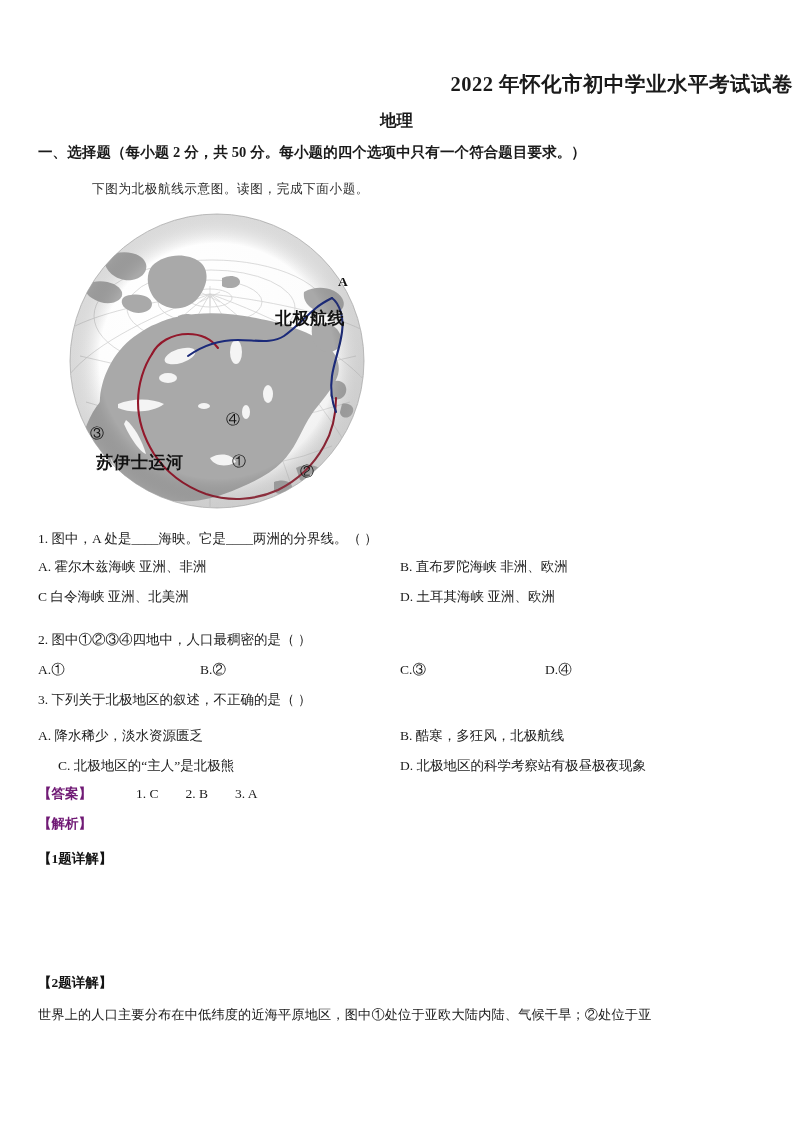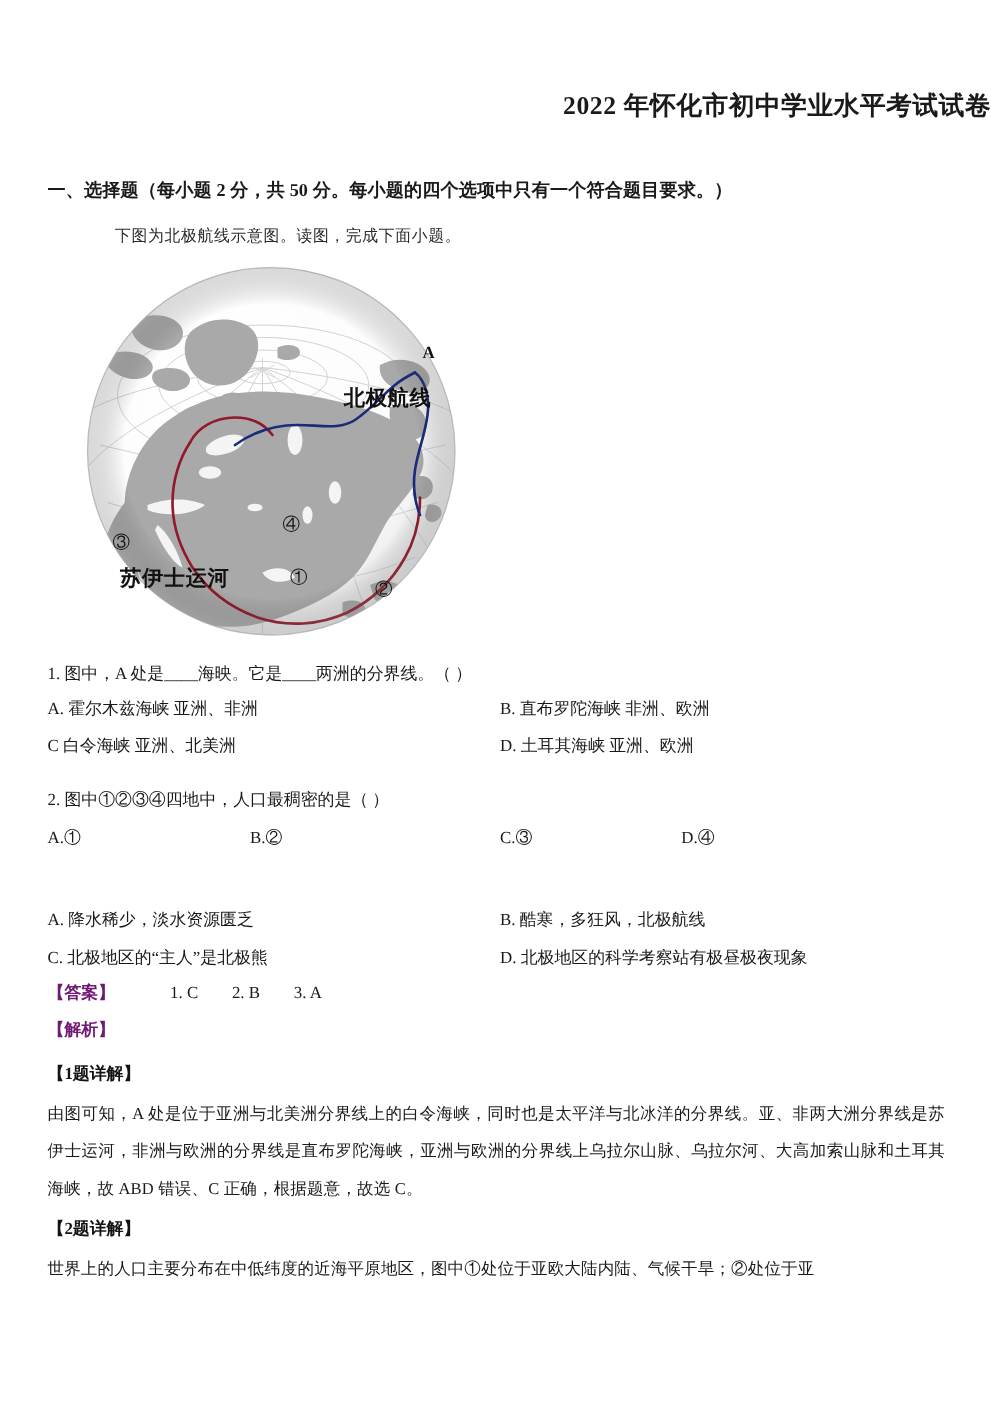--- a/index.html
+++ b/index.html
@@ -128,20 +128,21 @@
     text-justify: inter-ideograph;
     letter-spacing: 0.15px;
   }
 </style>
 </head>
 <body>
 
 <div class="page">
 
   <h1 class="doc-title">2022 年怀化市初中学业水平考试试卷</h1>
+  <h2 class="doc-subtitle">地理</h2>
 
   <div class="section-heading">一、选择题（每小题 2 分，共 50 分。每小题的四个选项中只有一个符合题目要求。）</div>
 
   <div class="intro-line">下图为北极航线示意图。读图，完成下面小题。</div>
 
   <div class="figure-wrap">
     <svg width="330" height="318" viewBox="0 0 330 318" xmlns="http://www.w3.org/2000/svg">
       <defs>
         <clipPath id="globeClip">
           <circle cx="157" cy="155" r="147"></circle>
@@ -311,50 +312,50 @@
   <div class="opt opt-q2 q2c2" style="top:661px;">
     <span>B.</span><span>②</span>
   </div>
   <div class="opt opt-q2 q2c3" style="top:661px;">
     <span>C.</span><span>③</span>
   </div>
   <div class="opt opt-q2 q2c4" style="top:661px;">
     <span>D.</span><span>④</span>
   </div>
 
+  <div class="q-stem" style="top:691px;">3. 下列关于北极地区的叙述，不正确的是（    ）</div>
   <div class="opt col-l" style="top:727px;">
     <span>A.</span>
     <span>降水稀少，淡水资源匮乏</span>
   </div>
   <div class="opt col-r" style="top:727px;">
     <span>B.</span>
     <span>酷寒，多狂风，北极航线</span>
   </div>
-  <div class="opt col-l" style="top:757px;">
+  <div class="opt col-l" style="top:757px;margin-left:20px;">
     <span>C.</span>
     <span>北极地区的“主人”是北极熊</span>
   </div>
   <div class="opt col-r" style="top:757px;">
     <span>D.</span>
     <span>北极地区的科学考察站有极昼极夜现象</span>
   </div>
 
   <div class="ans-line" style="top:785px;">
     <span class="tag-blue">【答案】</span><span class="ans-body">1. C　　2. B　　3. A</span>
   </div>
 
   <div class="ans-line" style="top:815px;">
     <span class="tag-blue">【解析】</span>
   </div>
 
   <div class="ans-line" style="top:850px;">
     <span class="tag-black">【1题详解】</span>
   </div>
 
-  <div class="para" style="top:876px;">由图可知，A 处是位于亚洲与北美洲分界线上的白令海峡，同时也是太平洋与北冰洋的分界线。亚、非两大洲分界线是苏伊士运河，非洲与欧洲的分界线是直布罗陀海峡，亚洲与欧洲的分界线上乌拉尔山脉、乌拉尔河、大高加索山脉和土耳其海峡，故 ABD 错误、C 正确，根据题意，故选 C。</div>
 
   <div class="ans-line" style="top:974px;">
     <span class="tag-black">【2题详解】</span>
   </div>
 
   <div class="para" style="top:1000px;">世界上的人口主要分布在中低纬度的近海平原地区，图中①处位于亚欧大陆内陆、气候干旱；②处位于亚</div>
 
 </div>
 
 </body></html>

